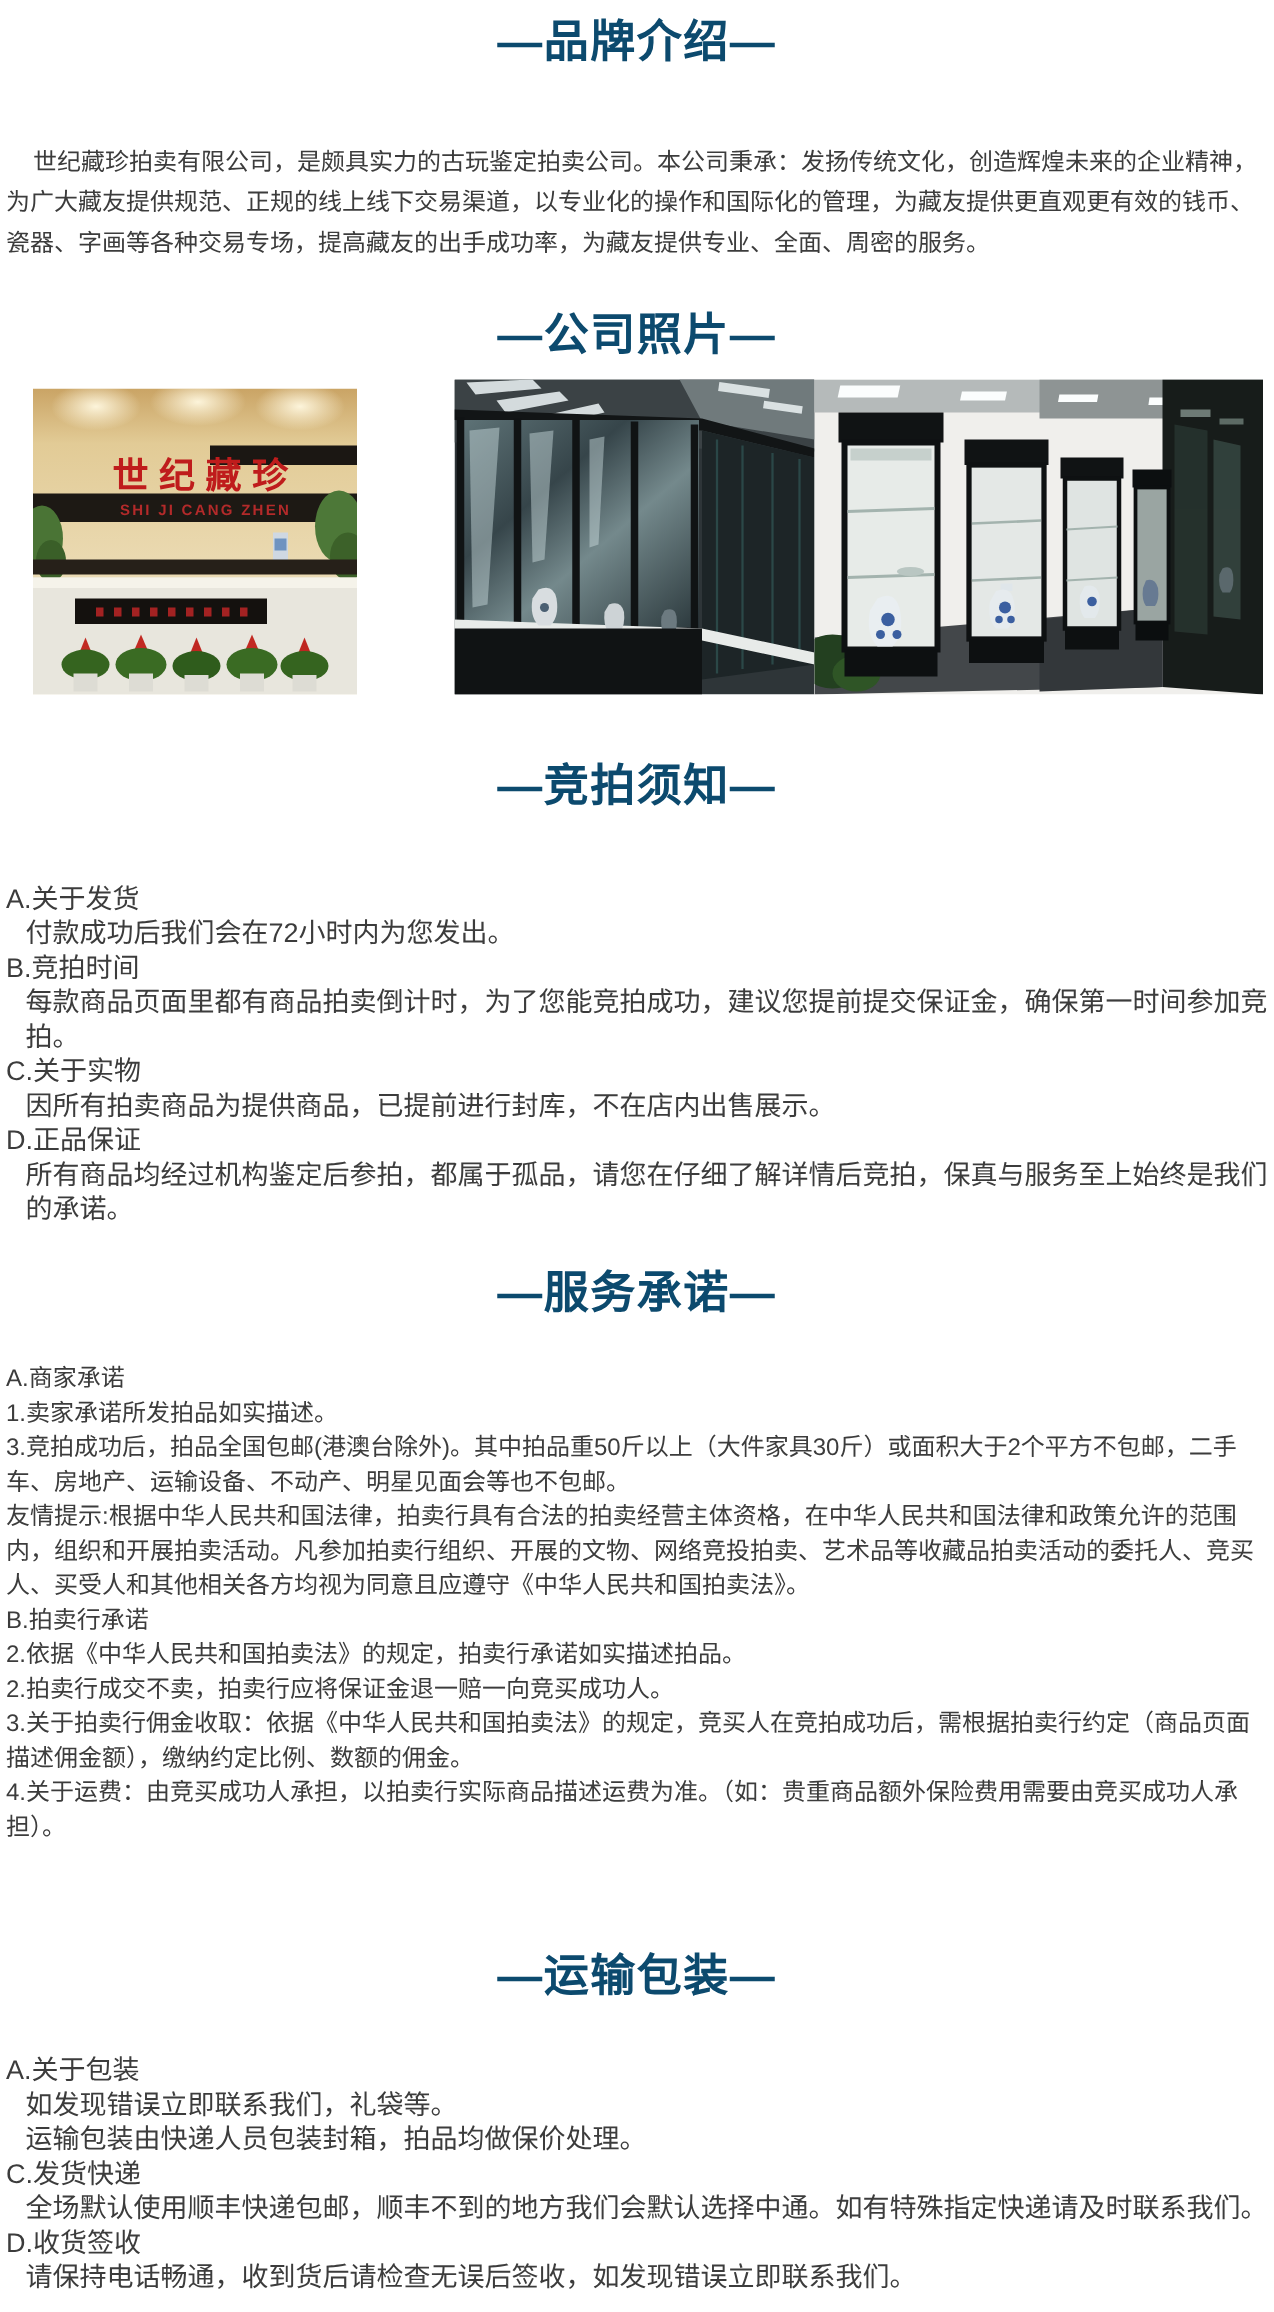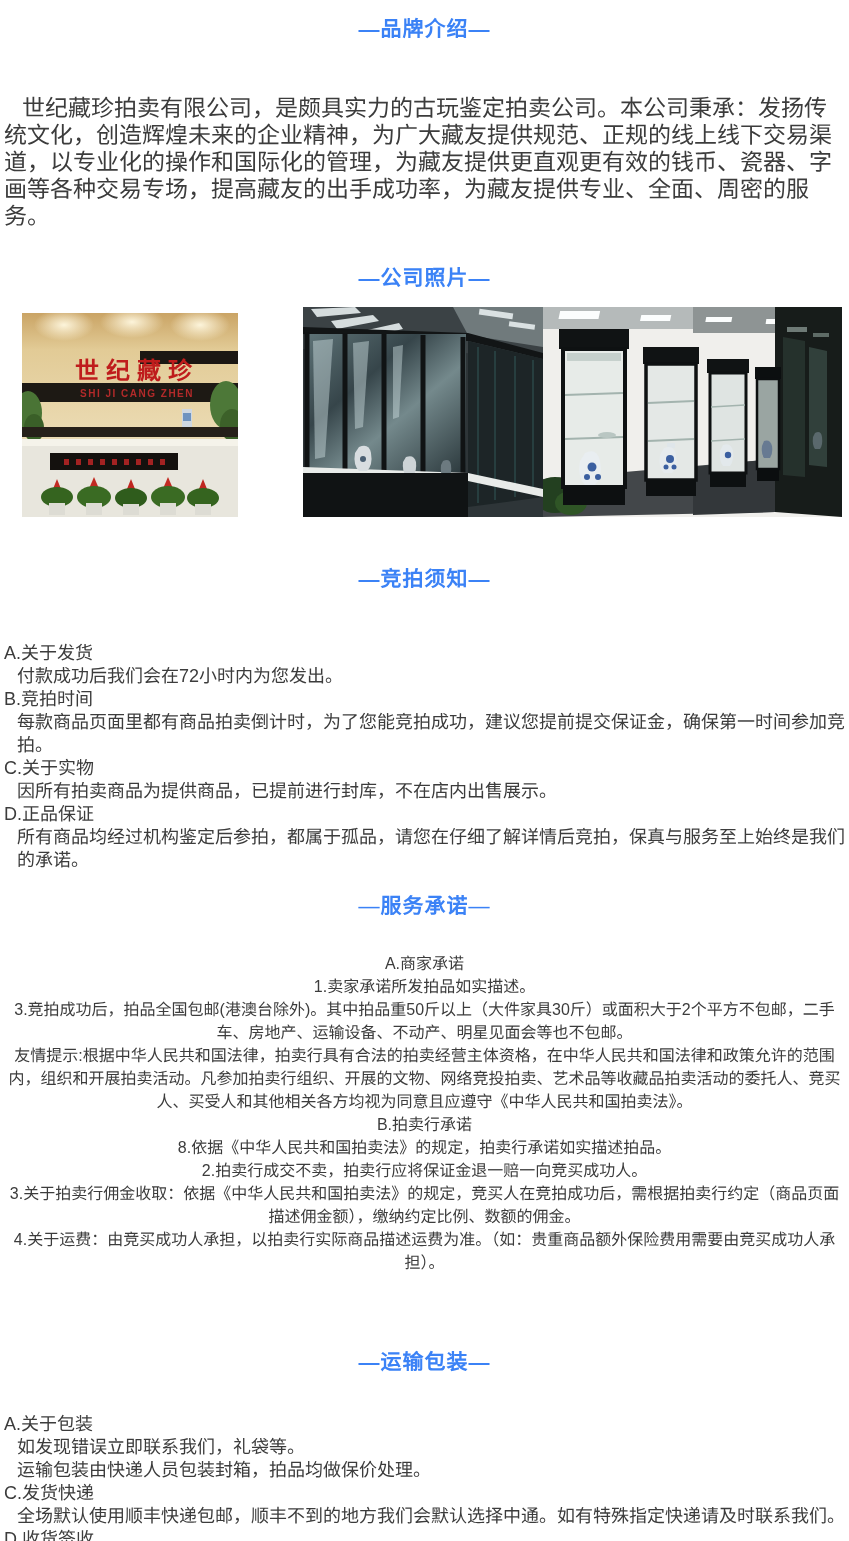--- a/index.html
+++ b/index.html
@@ -6,30 +6,30 @@
   body{
     width:849px;
     background:#ffffff;
     font-family:"Liberation Sans","DejaVu Sans",sans-serif;
     color:#3c3c3c;
     -webkit-font-smoothing:antialiased;
   }
   .sec-heading{
     margin:0;
     text-align:center;
-    color:#3b82f6;
-    font-size:21px;
+    color:#0c4a6e;
+    font-size:30px;
     font-weight:bold;
     line-height:33px;
     letter-spacing:1px;
   }
   #brand-heading{padding-top:12px;}
   #brand-paragraph{
     margin:50px 4px 0;
-    font-size:23px;
+    font-size:16px;
     line-height:27px;
     text-indent:18px;
   }
   #photos-heading{margin-top:31px;}
   .photo-row{
     margin-top:13px;
     height:210px;
     display:flex;
     align-items:flex-end;
   }
@@ -38,27 +38,27 @@
   svg{display:block;}
   #notice-heading{margin-top:45px;}
   .item-list{
     margin:0 4px 0;
     font-size:18px;
     line-height:23px;
   }
   #notice-list{margin-top:47px;}
   .item-list p{margin:0;}
   .item-detail{padding-left:13px;}
-  #service-heading{margin-top:18px;font-family:Liberation Serif, serif;}
+  #service-heading{margin-top:28px;}
   #service-block{
     margin:29px 4px 0;
     font-size:16px;
     line-height:23px;
   }
-  #service-block p{margin:0;text-align:center;}
+  #service-block p{margin:0;}
   #shipping-heading{margin-top:71px;}
   #shipping-list{margin-top:35px;}
 </style>
 </head>
 <body>
 
 <h2 class="sec-heading" id="brand-heading">—品牌介绍—</h2>
 <p id="brand-paragraph">世纪藏珍拍卖有限公司，是颇具实力的古玩鉴定拍卖公司。本公司秉承：发扬传统文化，创造辉煌未来的企业精神，为广大藏友提供规范、正规的线上线下交易渠道，以专业化的操作和国际化的管理，为藏友提供更直观更有效的钱币、瓷器、字画等各种交易专场，提高藏友的出手成功率，为藏友提供专业、全面、周密的服务。</p>
 
 <h2 class="sec-heading" id="photos-heading">—公司照片—</h2>
@@ -291,21 +291,21 @@
   <p class="item-detail">所有商品均经过机构鉴定后参拍，都属于孤品，请您在仔细了解详情后竞拍，保真与服务至上始终是我们的承诺。</p>
 </div>
 
 <h2 class="sec-heading" id="service-heading">—服务承诺—</h2>
 <div id="service-block">
   <p>A.商家承诺</p>
   <p>1.卖家承诺所发拍品如实描述。</p>
   <p>3.竞拍成功后，拍品全国包邮(港澳台除外)。其中拍品重50斤以上（大件家具30斤）或面积大于2个平方不包邮，二手车、房地产、运输设备、不动产、明星见面会等也不包邮。</p>
   <p>友情提示:根据中华人民共和国法律，拍卖行具有合法的拍卖经营主体资格，在中华人民共和国法律和政策允许的范围内，组织和开展拍卖活动。凡参加拍卖行组织、开展的文物、网络竞投拍卖、艺术品等收藏品拍卖活动的委托人、竞买人、买受人和其他相关各方均视为同意且应遵守《中华人民共和国拍卖法》。</p>
   <p>B.拍卖行承诺</p>
-  <p>8.依据《中华人民共和国拍卖法》的规定，拍卖行承诺如实描述拍品。</p>
+  <p>2.依据《中华人民共和国拍卖法》的规定，拍卖行承诺如实描述拍品。</p>
   <p>2.拍卖行成交不卖，拍卖行应将保证金退一赔一向竞买成功人。</p>
   <p>3.关于拍卖行佣金收取：依据《中华人民共和国拍卖法》的规定，竞买人在竞拍成功后，需根据拍卖行约定（商品页面描述佣金额），缴纳约定比例、数额的佣金。</p>
   <p>4.关于运费：由竞买成功人承担，以拍卖行实际商品描述运费为准。（如：贵重商品额外保险费用需要由竞买成功人承担）。</p>
 </div>
 
 <h2 class="sec-heading" id="shipping-heading">—运输包装—</h2>
 <div class="item-list" id="shipping-list">
   <p>A.关于包装</p>
   <p class="item-detail">如发现错误立即联系我们，礼袋等。</p>
   <p class="item-detail">运输包装由快递人员包装封箱，拍品均做保价处理。</p>

